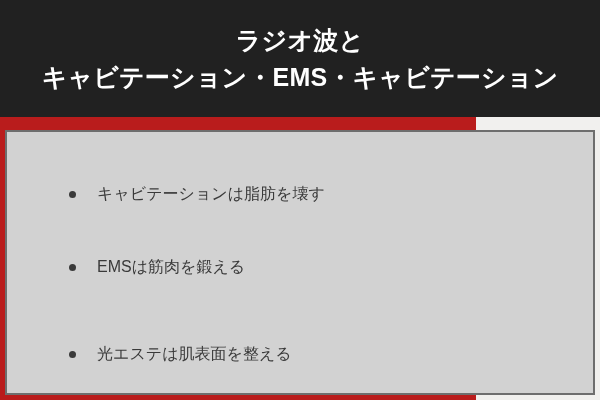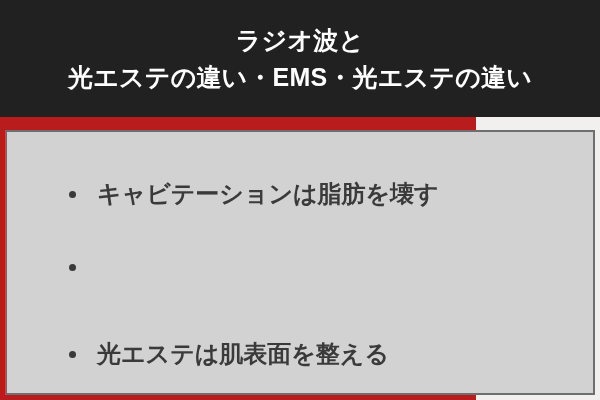--- a/index.html
+++ b/index.html
@@ -86,46 +86,47 @@
     width: 7px;
     height: 7px;
     border-radius: 50%;
     background: #3a3a3a;
     flex: 0 0 auto;
     margin-right: 21px;
   }
 
   .bullet-text {
     color: #3a3a3a;
-    font-size: 24px;
+    font-size: 16px;
     line-height: 34px;
-    font-weight: bold;
+    font-weight: normal;
     white-space: nowrap;
   }
 </style>
 </head>
 <body>
 
 <div id="slide">
 
   <div id="header-band">
     <div class="title-line">ラジオ波と</div>
-    <div class="title-line">光エステの違い・EMS・光エステの違い</div>
+    <div class="title-line">キャビテーション・EMS・キャビテーション</div>
   </div>
 
   <div id="content-card">
     <ul id="bullet-list">
 
       <li class="bullet-row r0">
         <span class="bullet-dot"></span>
         <span class="bullet-text">キャビテーションは脂肪を壊す</span>
       </li>
 
       <li class="bullet-row r1">
         <span class="bullet-dot"></span>
+        <span class="bullet-text">EMSは筋肉を鍛える</span>
       </li>
 
       <li class="bullet-row r2">
         <span class="bullet-dot"></span>
         <span class="bullet-text">光エステは肌表面を整える</span>
       </li>
 
     </ul>
   </div>
 

